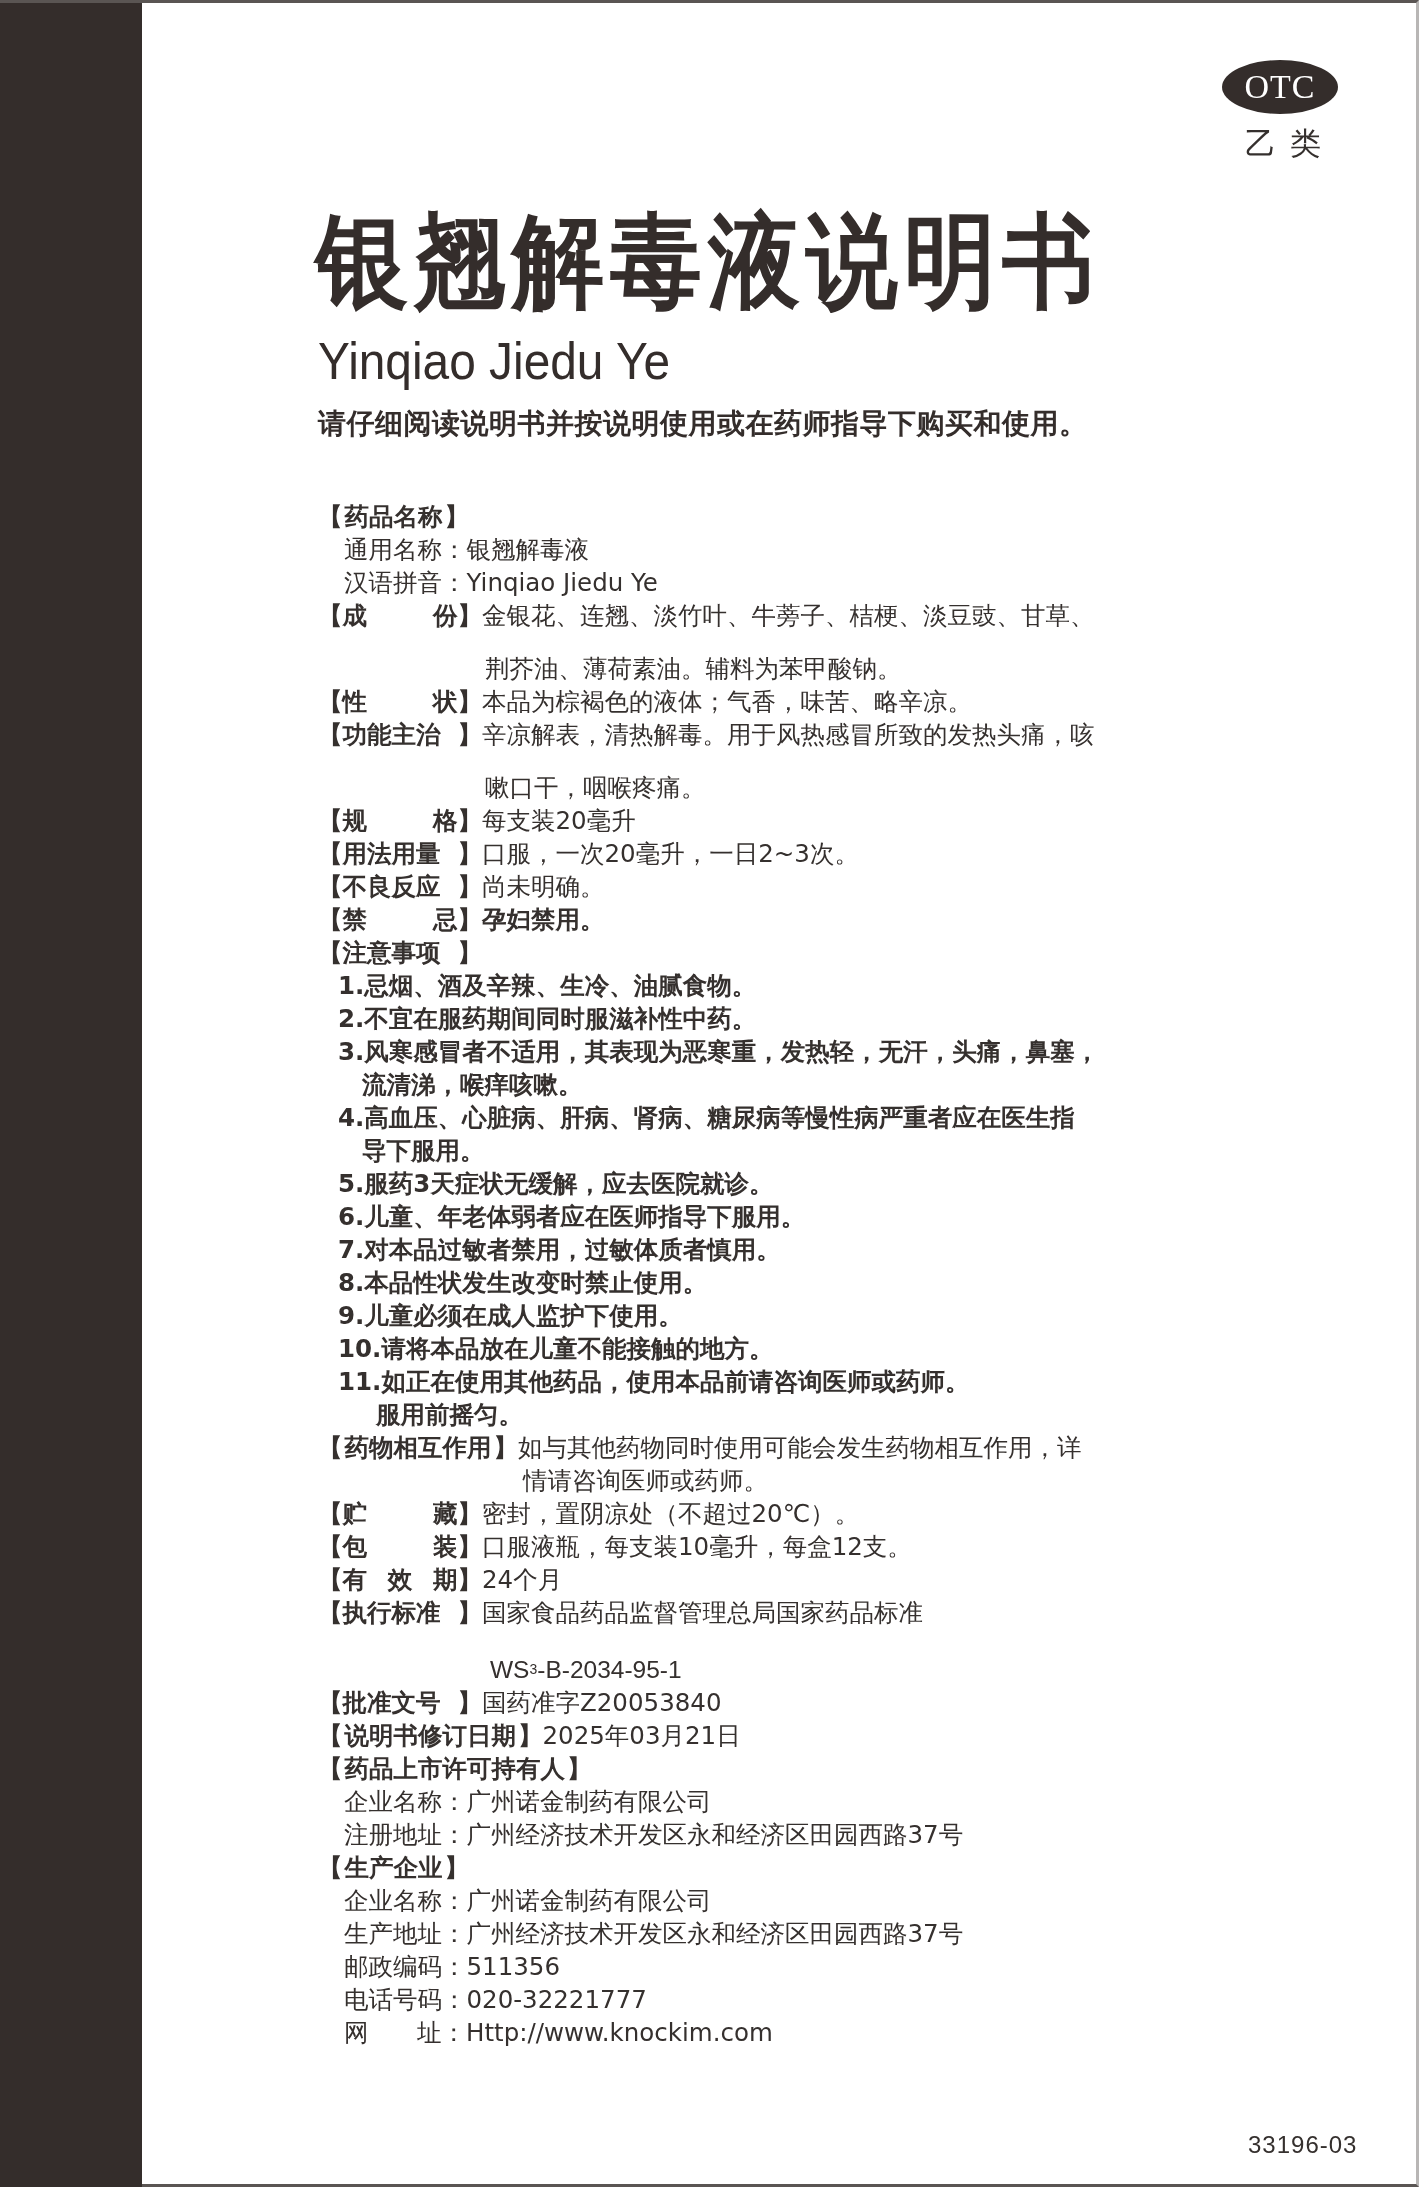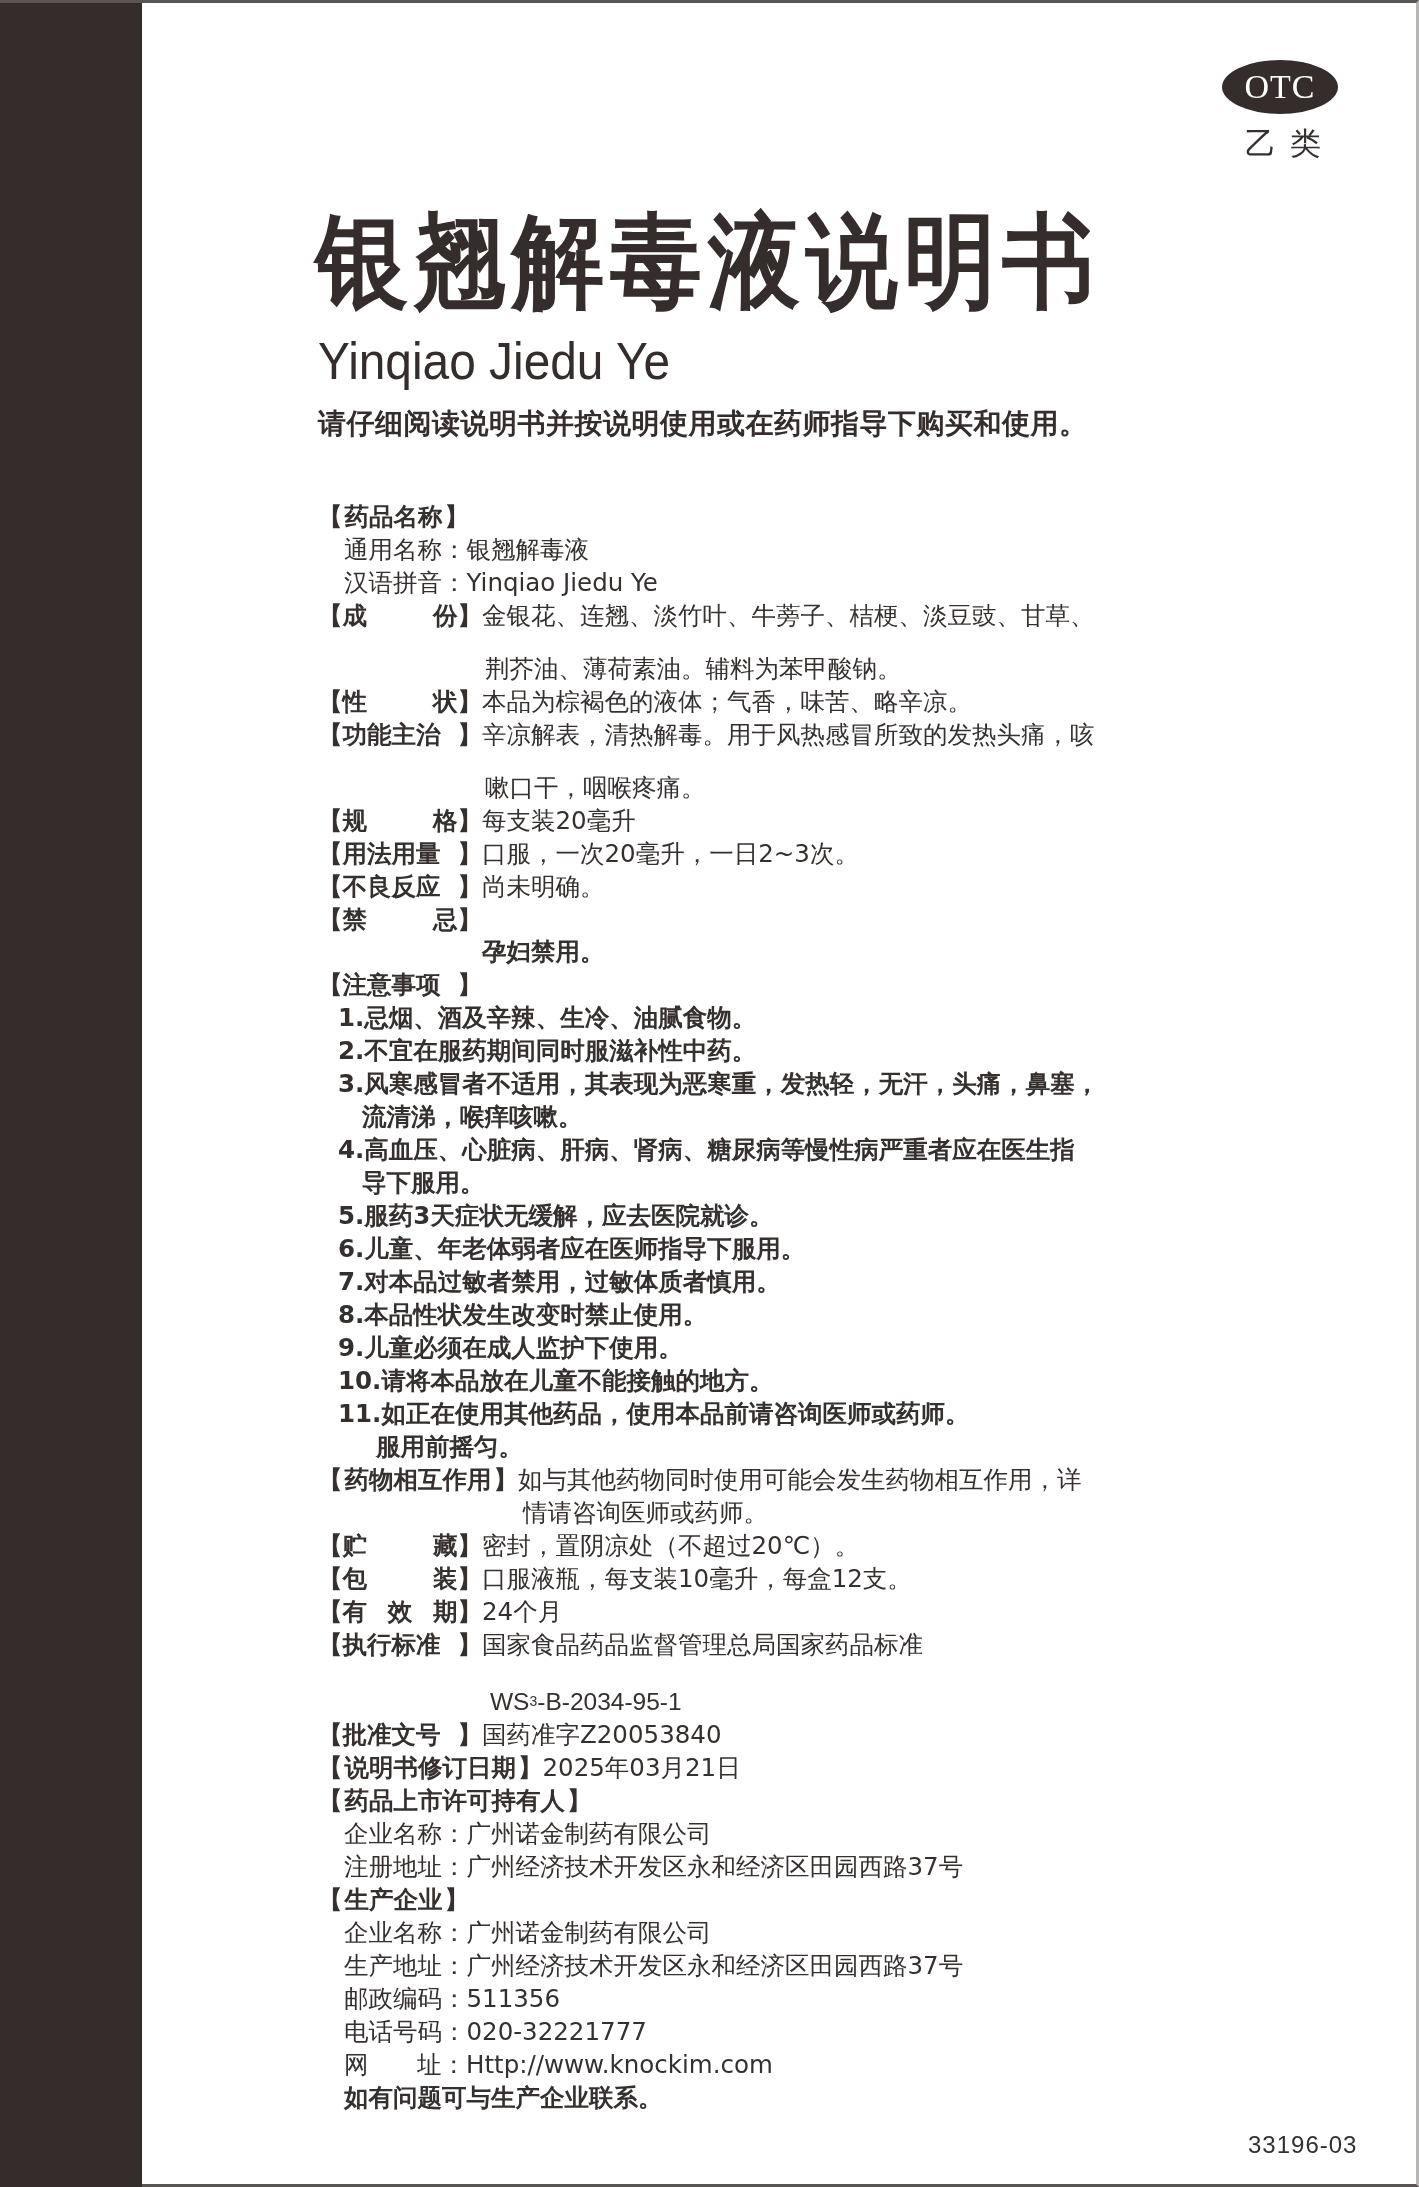--- a/index.html
+++ b/index.html
@@ -14,21 +14,21 @@
     .advisory { position: absolute; left: 318px; top: 402px; font-size: 28px; font-weight: bold; color: #342d2b; white-space: nowrap; letter-spacing: 0.5px; }
 
     .content { position: absolute; left: 318px; top: 497px; width: 920px; font-size: 24.5px; line-height: 33px; color: #35302e; }
     .row { display: flex; align-items: flex-start; white-space: nowrap; }
     .lbl { font-weight: bold; display: inline-flex; flex: 0 0 auto; }
     .lbl .br { font-weight: bold; }
     .lbl .txt { display: inline-block; }
     .lbl.w4 .txt { width: 115px; display: inline-flex; justify-content: space-between; }
     .lbl.w-auto .txt { padding: 0 2px; }
     .val { white-space: nowrap; }
-    .val.bold { font-weight: bold; margin-top: 32px; }
+    .val.bold { font-weight: bold; }
     .sub { padding-left: 26px; }
     .cont { padding-left: 167px; margin-top: 20px; }
     .cont2 { padding-left: 205px; }
     .note { font-weight: bold; padding-left: 20px; }
     .note-cont { font-weight: bold; padding-left: 44px; }
     .note-cont2 { font-weight: bold; padding-left: 58px; }
     .std-code { padding-left: 172px; font-family: "Liberation Sans", sans-serif; margin-top: 24px; }
     .std-code sub { font-size: 14px; vertical-align: -6px; }
     .footer-note { font-weight: bold; padding-left: 26px; }
     .doc-code { position: absolute; left: 1248px; top: 2128px; font-family: "Liberation Sans", sans-serif; font-size: 24px; color: #35302e; letter-spacing: 1px; }
@@ -287,17 +287,16 @@
       <span>电话号码：</span>
       <span class="val">020-32221777</span>
     </div>
     <div class="row sub">
       <span style="display:inline-flex;justify-content:space-between;width:122px;">
           <span>网</span>
           <span>址：</span>
         </span>
       <span class="val">Http://www.knockim.com</span>
     </div>
-    <div class="row footer-note">如有问题可与生产企业联系。</div>
   </div>
 
   <div class="doc-code">33196-03</div>
 </div>
 
 </body></html>

